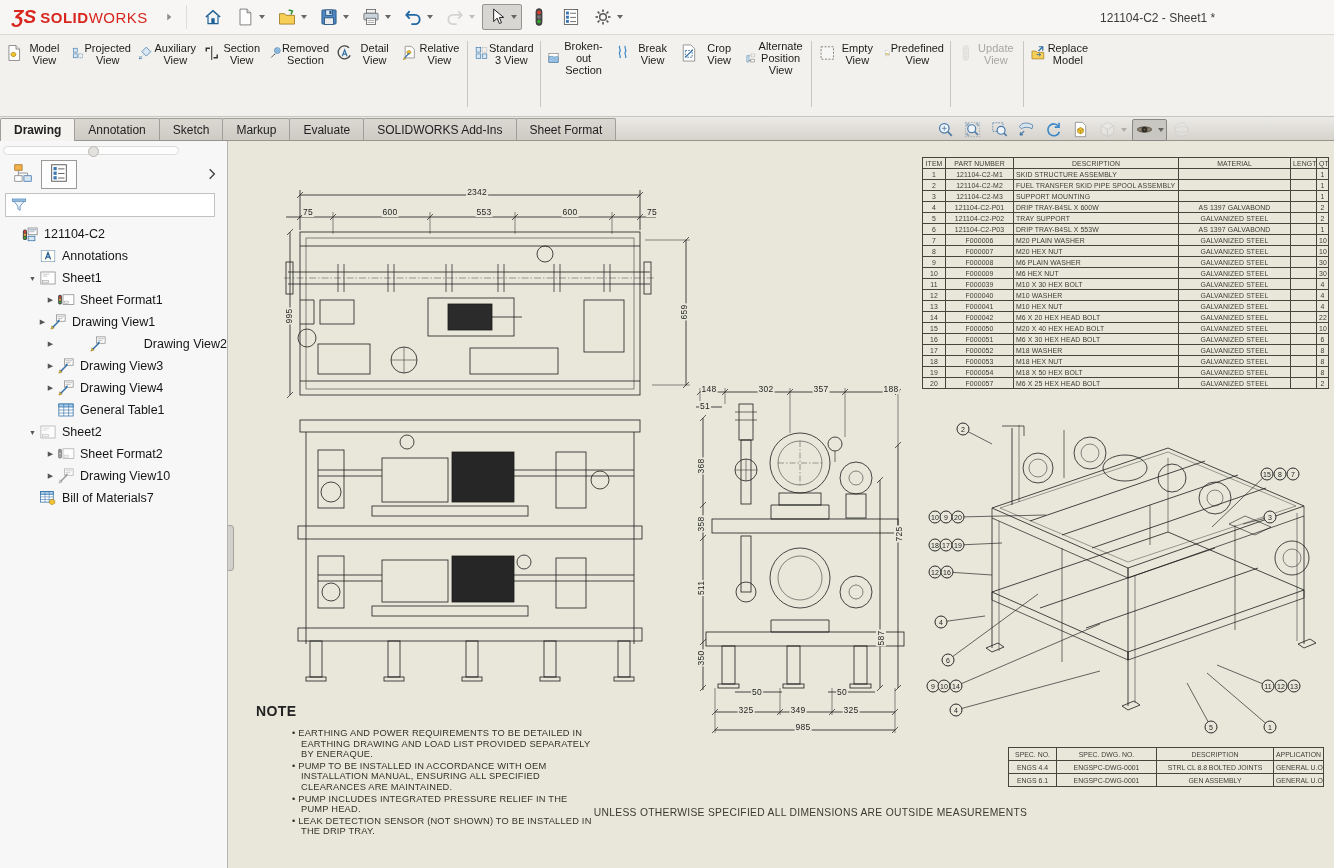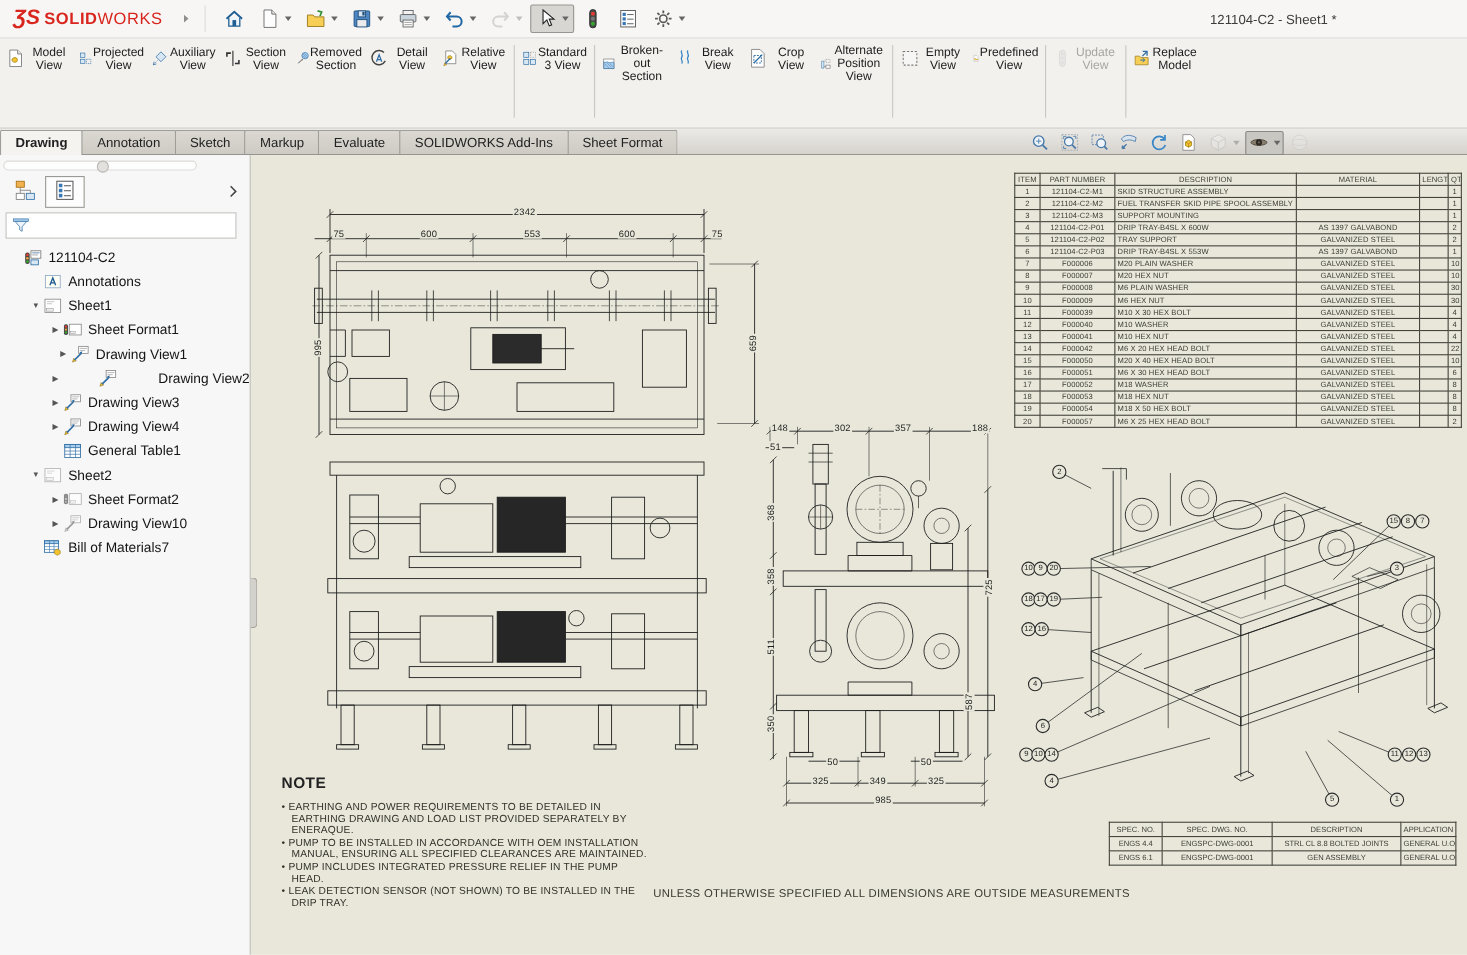--- a/index.html
+++ b/index.html
@@ -100,21 +100,21 @@
     white-space:nowrap; font-weight:normal; text-align:center; }
   #bom td.l { text-align:left; }
 
   #spec { position:absolute; left:780px; top:606px; width:315px; border-collapse:collapse;
     table-layout:fixed; font-size:6.9px; color:#3d3d35; z-index:3; background:#e8e7da; }
   #spec th, #spec td { border:1px solid #45453d; padding:0 2px; height:13px; overflow:hidden;
     white-space:nowrap; font-weight:normal; text-align:center; }
 
   #note { position:absolute; left:28px; top:562px; width:336px; color:#33332b; z-index:3; }
   #note-title { font-size:14px; font-weight:bold; letter-spacing:.4px; margin-bottom:9px; color:#222; }
-  #note-list { list-style:none; }
+  #note-list { list-style:none;margin-left:36px; }
   #note-list li { font-size:9.3px; line-height:10.6px; letter-spacing:.2px; padding-left:9px;
     text-indent:-9px; margin-bottom:1px; }
   #note-list li::before { content:"• "; }
 
   #footer-note { position:absolute; left:360px; top:666px; width:445px; text-align:center;
     font-size:10.3px; letter-spacing:.3px; color:#3a3a32; z-index:3; }
 </style>
 </head>
 <body>
 
@@ -529,21 +529,21 @@
             <span class="tico"><svg viewBox="0 0 24 24" xmlns="http://www.w3.org/2000/svg">
                 <rect x="1.5" y="5" width="5" height="13" rx="2.2" fill="#4a4a4a"></rect>
                 <circle cx="4" cy="8" r="1.4" fill="#e03c31"></circle>
                 <circle cx="4" cy="11.5" r="1.4" fill="#e8a33d"></circle>
                 <circle cx="4" cy="15" r="1.4" fill="#35a72e"></circle>
                 <rect x="8" y="5" width="14.5" height="13" fill="#fff" stroke="#888"></rect>
                 <rect x="9.5" y="13.5" width="6" height="3" fill="#eee" stroke="#999" stroke-width=".6"></rect>
               </svg></span>
             <span class="tlabel">Sheet Format1</span>
           </div>
-          <div class="trow" style="padding-left: 51px;">
+          <div class="trow" style="padding-left: 36px;">
             <span class="texp">▶</span>
             <span class="tico"><svg viewBox="0 0 24 24" xmlns="http://www.w3.org/2000/svg">
                 <rect x="10" y="2.5" width="11.5" height="8.5" fill="#fff" stroke="#888"></rect>
                 <line x1="11.5" y1="5" x2="20" y2="5" stroke="#aaa"></line>
                 <line x1="11.5" y1="7.5" x2="18" y2="7.5" stroke="#aaa"></line>
                 <path d="M2.5 21.5l1.5-4.5 3 3z" fill="#f4c430" stroke="#8a6d1d" stroke-width=".7"></path>
                 <path d="M5 19 13 11" stroke="#2e6da4" stroke-width="2"></path>
                 <path d="M11 9.5l3.5-1-1 3.5z" fill="#2e6da4"></path>
               </svg></span>
             <span class="tlabel">Drawing View1</span>

